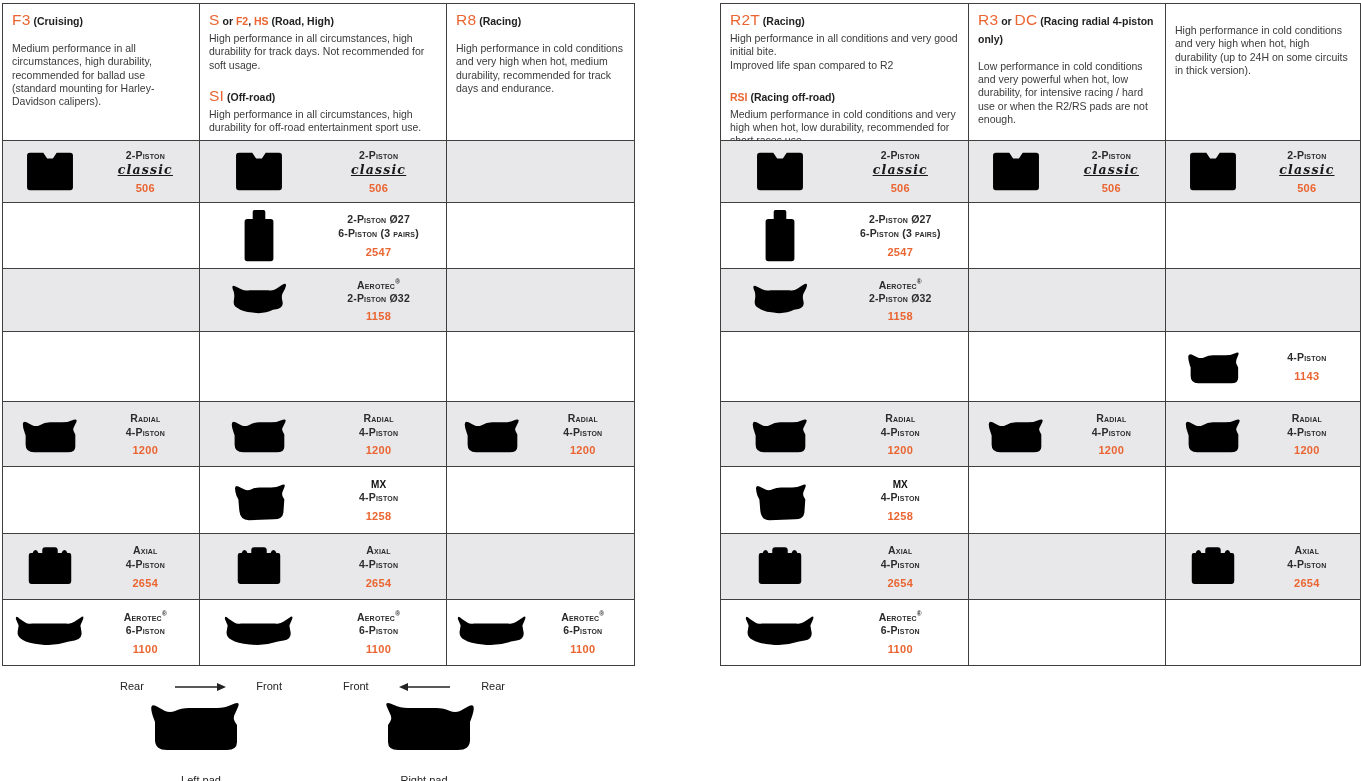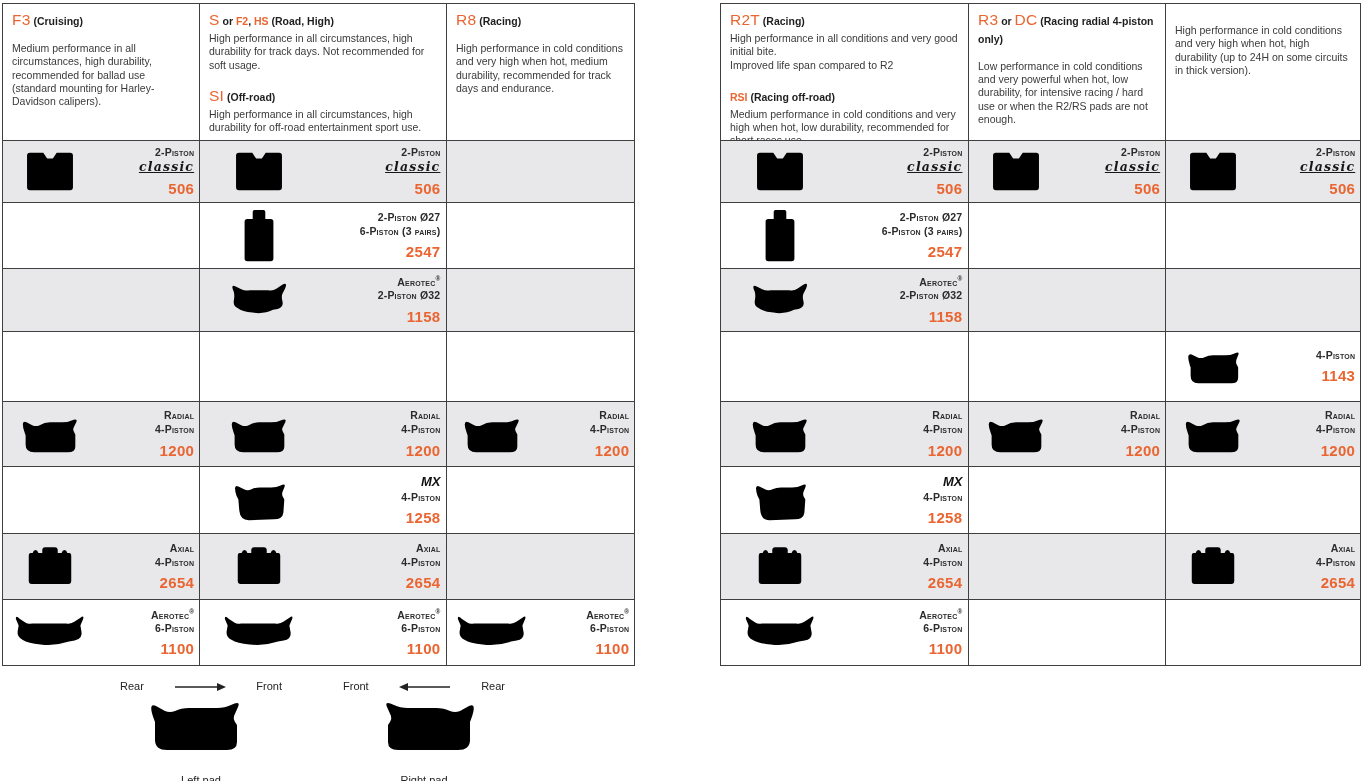--- a/index.html
+++ b/index.html
@@ -45,32 +45,32 @@
   .pw{width:45%;display:flex;justify-content:center;align-items:center;}
   .pw svg{display:block;}
   .pw-classic svg{width:54px;height:44px;}
   .pw-tall svg{width:36px;height:58px;}
   .pw-aero2 svg{width:62px;height:41px;}
   .pw-four svg{width:62px;height:41px;}
   .pw-radial svg{width:68px;height:45px;}
   .pw-mx svg{width:60px;height:47px;}
   .pw-axial svg{width:56px;height:45px;}
   .pw-aero6 svg{width:76px;height:38px;}
-  .pt{width:52%;text-align:right;}
+  .pt{width:52%;text-align:center;}
   .line-caps{
     display:block;font-variant:small-caps;font-weight:600;font-size:10.5px;
     color:#2B2B2B;line-height:1.3;letter-spacing:.2px;
   }
   .line-script{
     display:block;font-family:"DejaVu Serif", serif;font-style:italic;font-weight:700;
     font-size:12.5px;text-decoration:underline;letter-spacing:1.2px;color:#171717;
     line-height:1.15;
   }
-  .line-mx{display:block;font-style:italic;font-weight:700;font-size:13px;color:#101010;line-height:1.3;}
-  .num{color:var(--accent);font-weight:700;font-size:15px;margin-top:5px;letter-spacing:.3px;}
+  .line-mx{display:block;font-weight:700;font-size:10px;color:#101010;line-height:1.3;}
+  .num{color:var(--accent);font-weight:700;font-size:11px;margin-top:5px;letter-spacing:.3px;}
   sup{font-size:6.5px;}
   
   #pad-defs{position:absolute;width:0;height:0;overflow:hidden;}
   
   .diagram{position:absolute;top:676px;}
   .dg-top{
     display:flex;justify-content:space-between;align-items:flex-end;
     font-size:11px;color:#242424;padding:0 2px;height:16px;
   }
   .arrow{flex:0 0 auto;margin:0 6px;}

